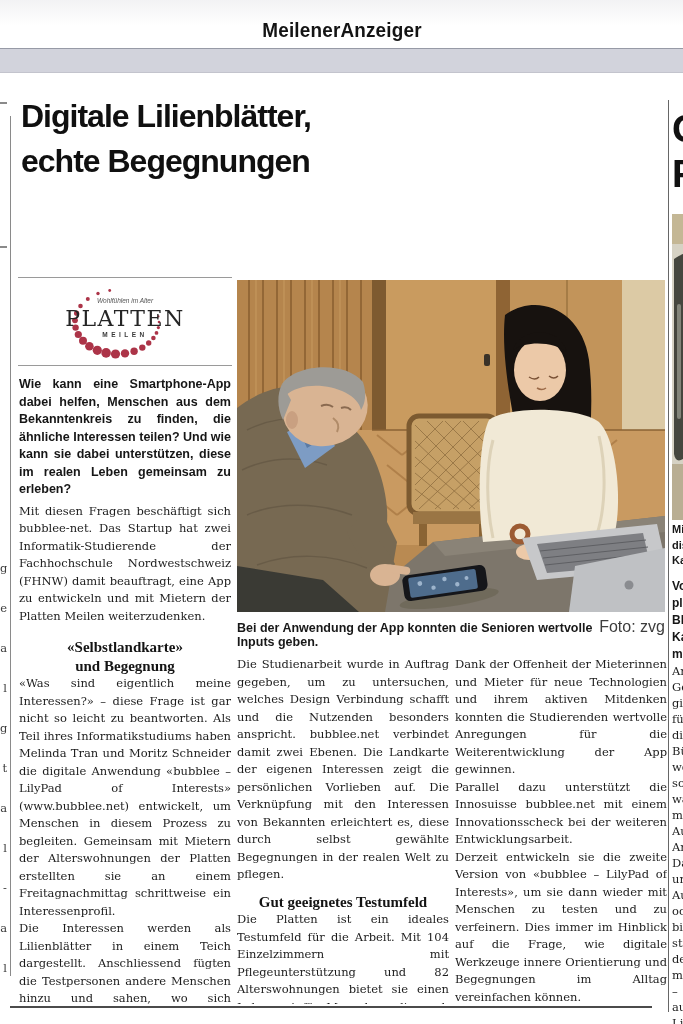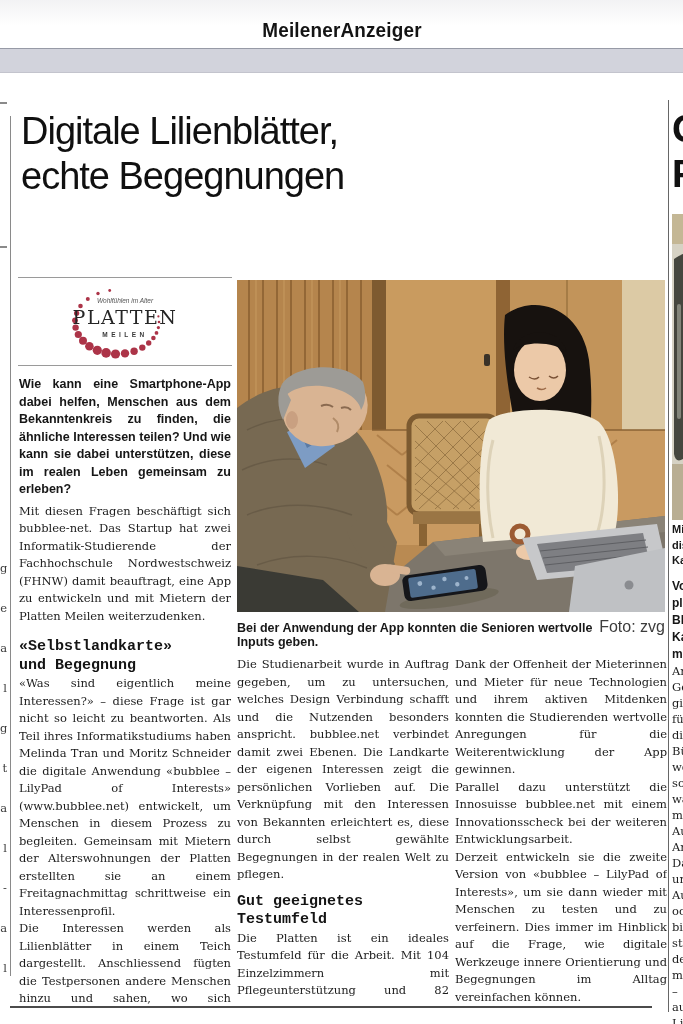--- a/index.html
+++ b/index.html
@@ -22,53 +22,53 @@
   }
   
   .left-rule{position:absolute;left:10px;top:116px;width:1px;height:860px;background:#8a8a8a;}
   .right-divider{position:absolute;left:668px;top:100px;width:1px;height:912px;background:#666;}
   .bottom-rule{position:absolute;left:10px;top:1006px;width:642px;height:2px;background:#4b4b4b;}
   .edge-dash{position:absolute;left:0;width:7px;height:2px;background:#8a8a8a;}
   .edge-frags{position:absolute;left:0;top:548px;width:7px;overflow:hidden;color:#3c3c3c;
     font-size:11.5px;line-height:40px;text-align:right;}
   
   .headline{
-    position:absolute;left:21px;top:109px;width:440px;
-    font-family:"Liberation Sans",sans-serif;font-weight:400;
-    font-size:38px;line-height:45px;letter-spacing:-1px;color:#101010;
+    position:absolute;left:21px;top:94px;width:440px;
+    font-family:"Liberation Sans",sans-serif;font-weight:700;
+    font-size:32px;line-height:45px;letter-spacing:-1px;color:#101010;
   }
   .subtitle{
     position:absolute;left:21px;top:213px;width:440px;
     font-family:"Liberation Sans",sans-serif;font-size:19px;color:#2b2b2b;
   }
   
   .logo-box{
     position:absolute;left:18px;top:277px;width:214px;height:87px;
     border-top:1px solid #9a9a9a;border-bottom:1px solid #9a9a9a;
     display:flex;align-items:center;justify-content:center;
   }
   .logo-inner{position:relative;width:120px;height:76px;}
   .logo-inner svg{position:absolute;left:0;top:0;}
   .logo-tagline{position:absolute;left:0;top:13px;width:120px;text-align:center;
     font-family:"Liberation Sans",sans-serif;font-size:6.5px;font-style:italic;color:#555;}
   .logo-name{position:absolute;left:0;top:22px;width:120px;text-align:center;
-    font-family:"DejaVu Serif",serif;font-size:19px;letter-spacing:1.5px;color:#252525;}
+    font-family:"DejaVu Serif",serif;font-size:22px;letter-spacing:1.5px;color:#252525;}
   .logo-subname{position:absolute;left:0;top:47px;width:120px;text-align:center;
     font-family:"Liberation Sans",sans-serif;font-size:6.5px;font-weight:700;letter-spacing:3.5px;color:#3a3a3a;}
   
   .col{position:absolute;width:212px;font-size:11.5px;line-height:17.5px;
     text-align:justify;overflow:hidden;}
   .col p{margin:0;}
   .col1{left:19px;top:376px;height:628px;}
   .col2{left:237px;top:656px;height:348px;}
   .col3{left:455px;top:656px;height:348px;}
   .lead{font-family:"Liberation Sans",sans-serif;font-weight:700;
     font-size:12.5px;line-height:17.5px;color:#161616;margin-bottom:4px !important;}
-  .sec-head{font-family:Liberation Mono, monospace;font-weight:700;
-    font-size:15px;line-height:18.5px;text-align:left;color:#141414;margin-top:13px !important;}
+  .sec-head{font-family:Liberation Serif, serif;font-weight:700;
+    font-size:15px;line-height:18.5px;text-align:center;color:#141414;margin-top:13px !important;}
   .sec-head2{margin-top:9px !important;}
   
   .photo{position:absolute;left:237px;top:280px;width:428px;height:332px;overflow:hidden;background:#b98a52;}
   .caption-row{position:absolute;left:237px;top:618px;width:428px;display:flex;
     justify-content:space-between;align-items:baseline;
     font-family:"Liberation Sans",sans-serif;font-size:12.5px;}
   .caption{font-weight:700;color:#181818;}
   .credit{font-weight:400;color:#3d3d3d;font-size:16px;white-space:nowrap;margin-left:6px;}
   
   .r-headline{position:absolute;left:672px;top:107px;width:11px;overflow:hidden;

